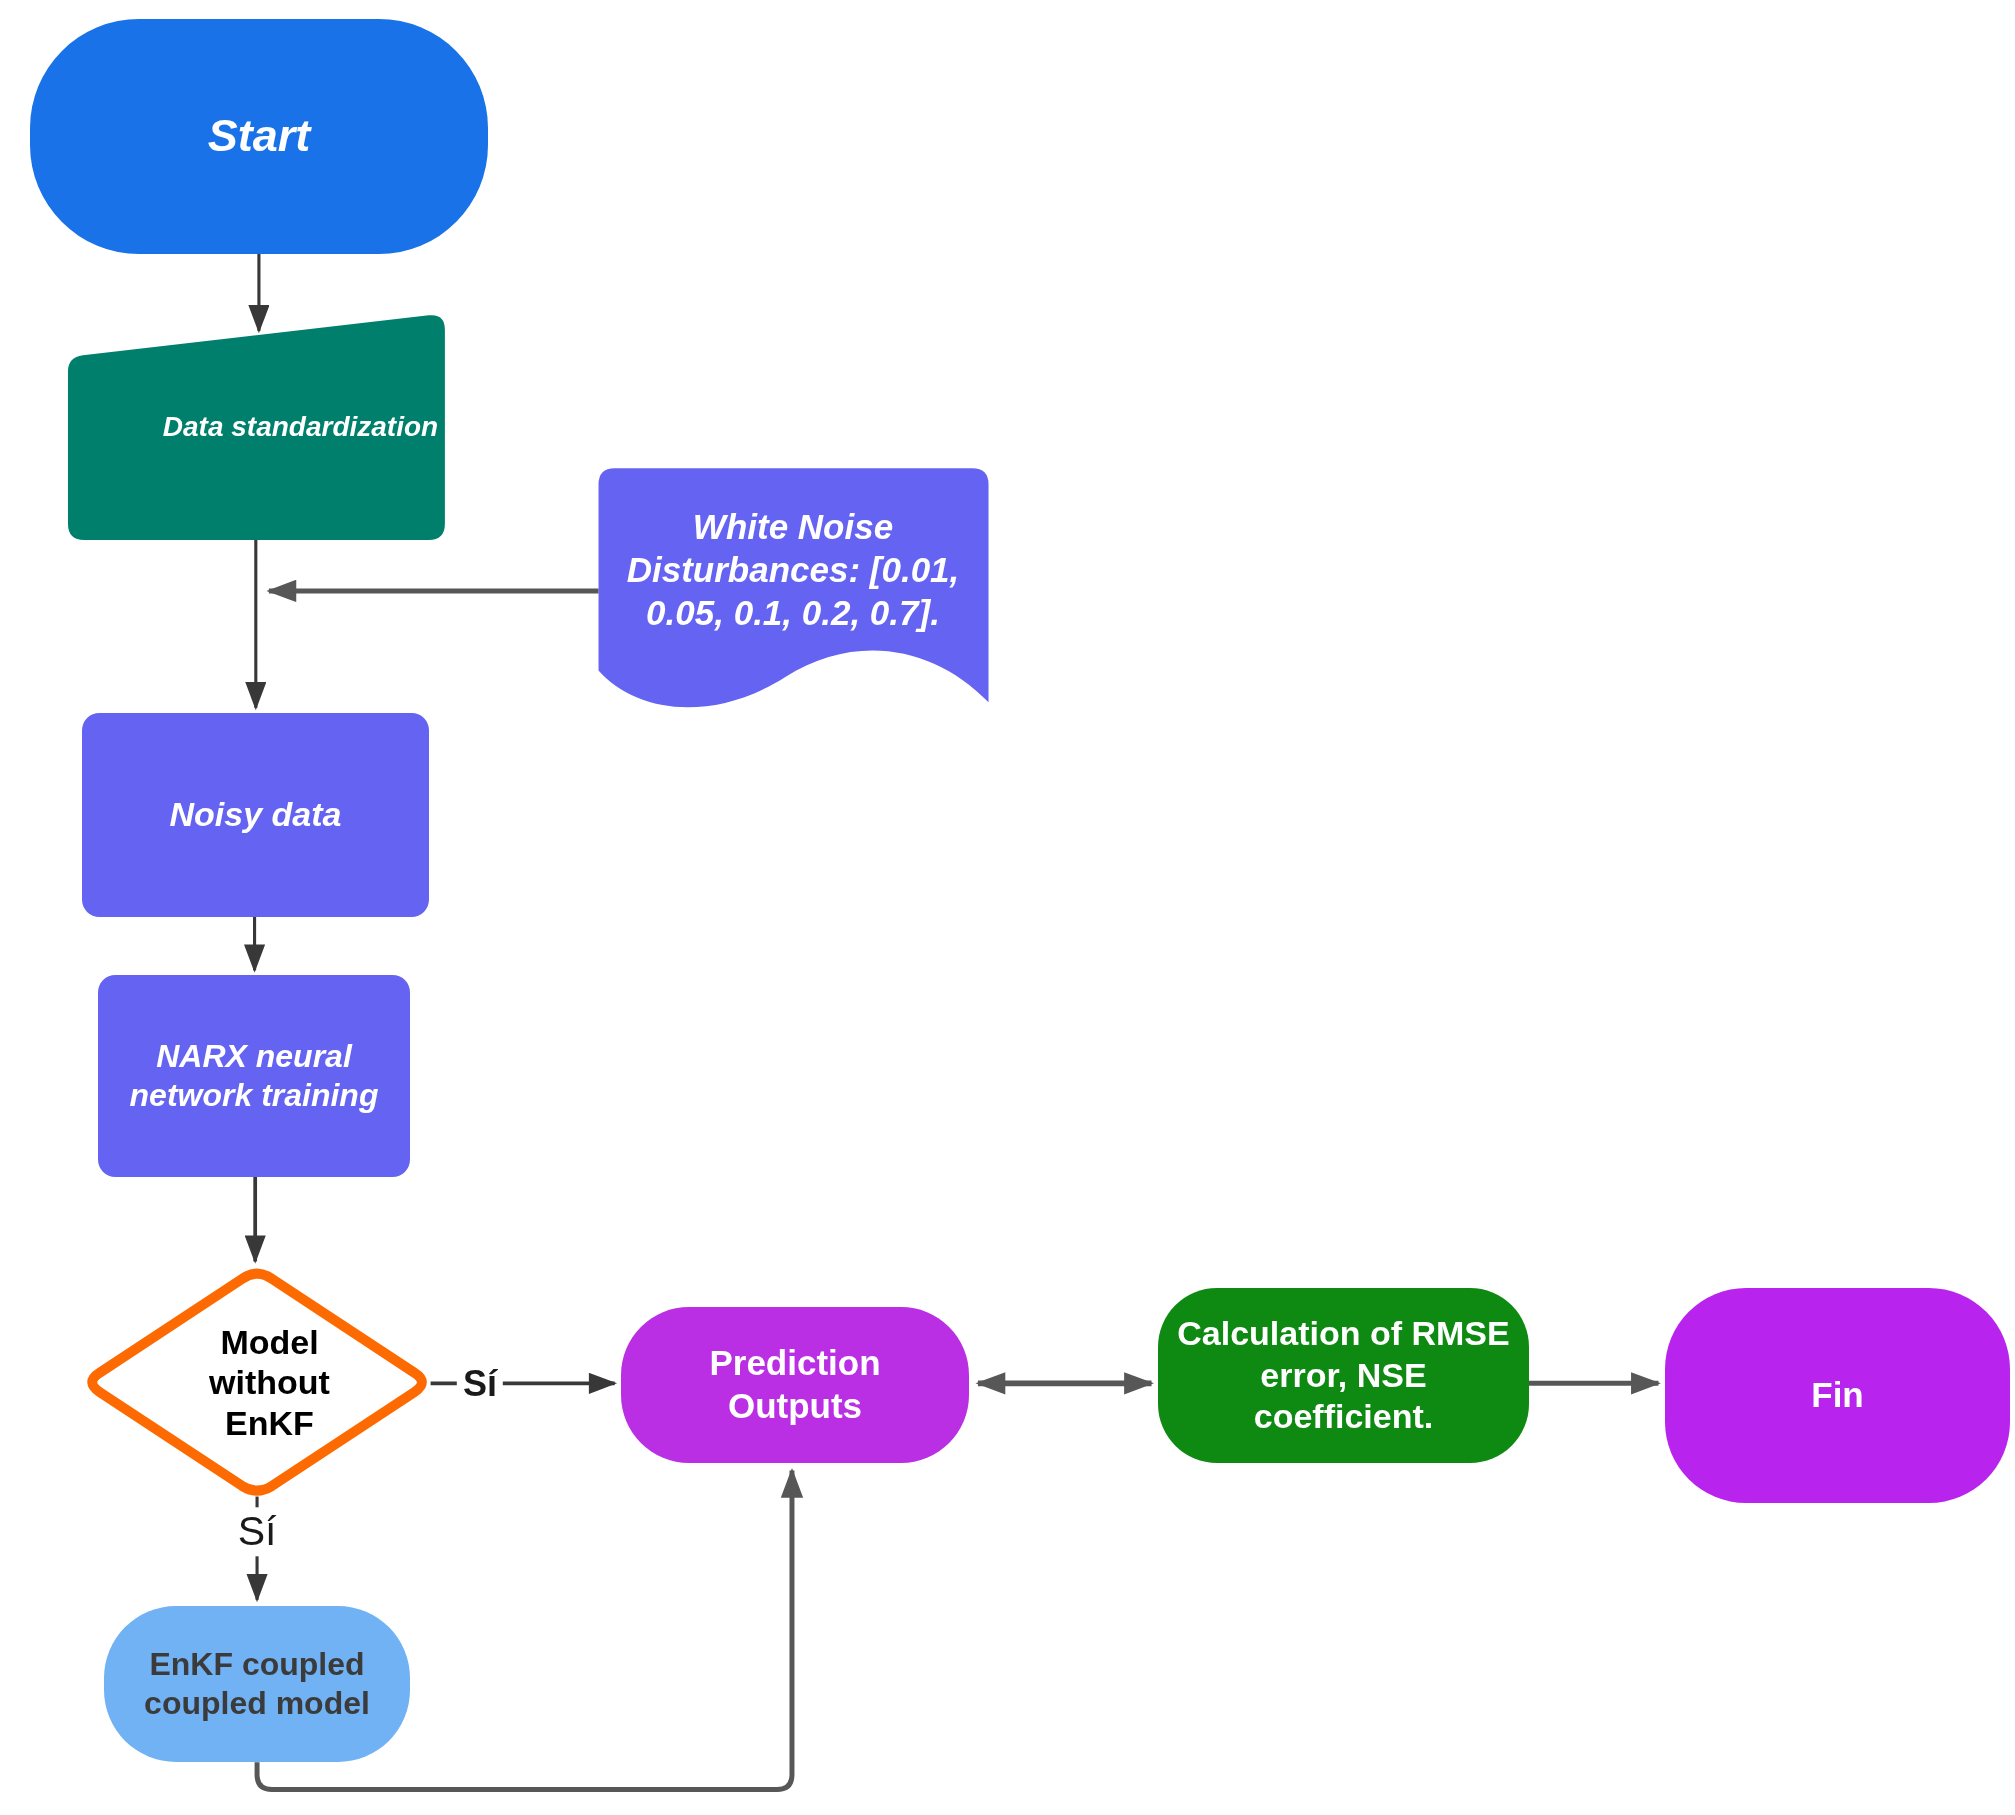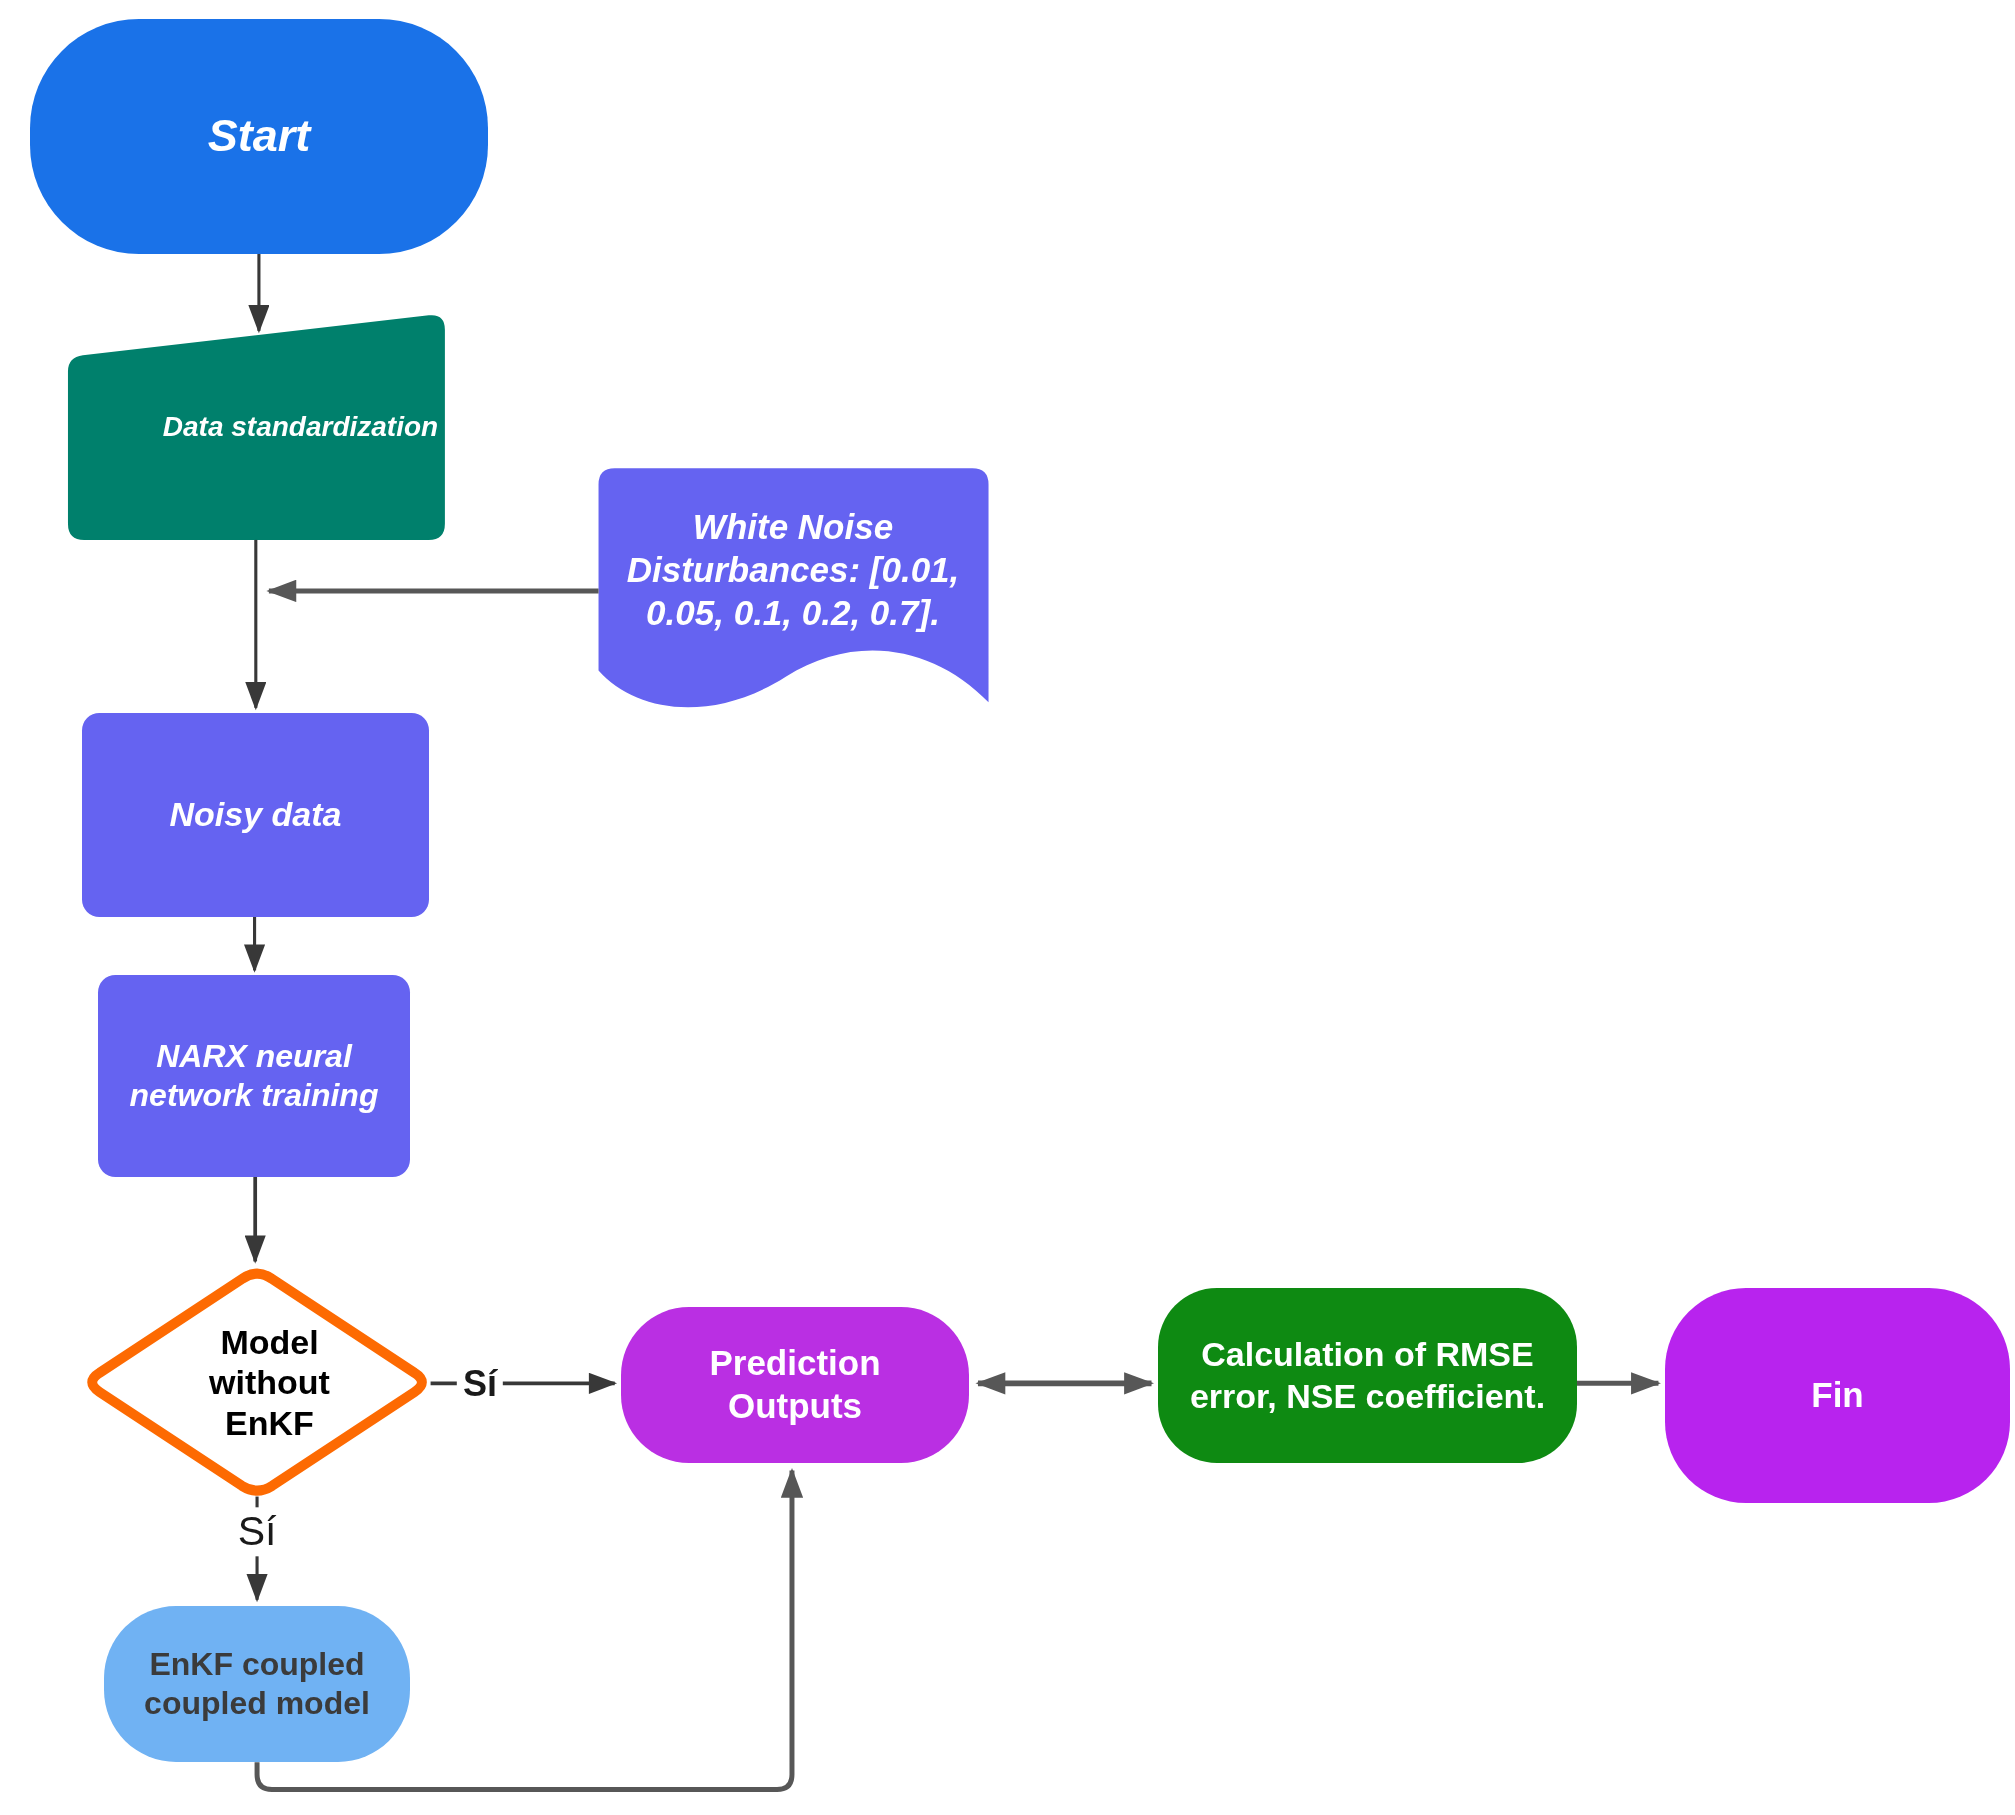--- a/index.html
+++ b/index.html
@@ -59,21 +59,21 @@
     line-height:1.18;
   }
   .terminator-prediction{
     left:621px;top:1307px;width:348px;height:156px;
     background:var(--magenta);
     border-radius:68px;
     font-size:35px;
     padding:0 18.7px;
   }
   .terminator-calc{
-    left:1158px;top:1288px;width:419px;height:175px;
+    left:1158px;top:1288px;width:371px;height:175px;
     background:var(--green);
     border-radius:59px;
     font-size:34px;
     padding:0 15px;
   }
   .terminator-fin{
     left:1665px;top:1288px;width:345px;height:215px;
     background:var(--violet);
     border-radius:81px;
     font-size:35px;

